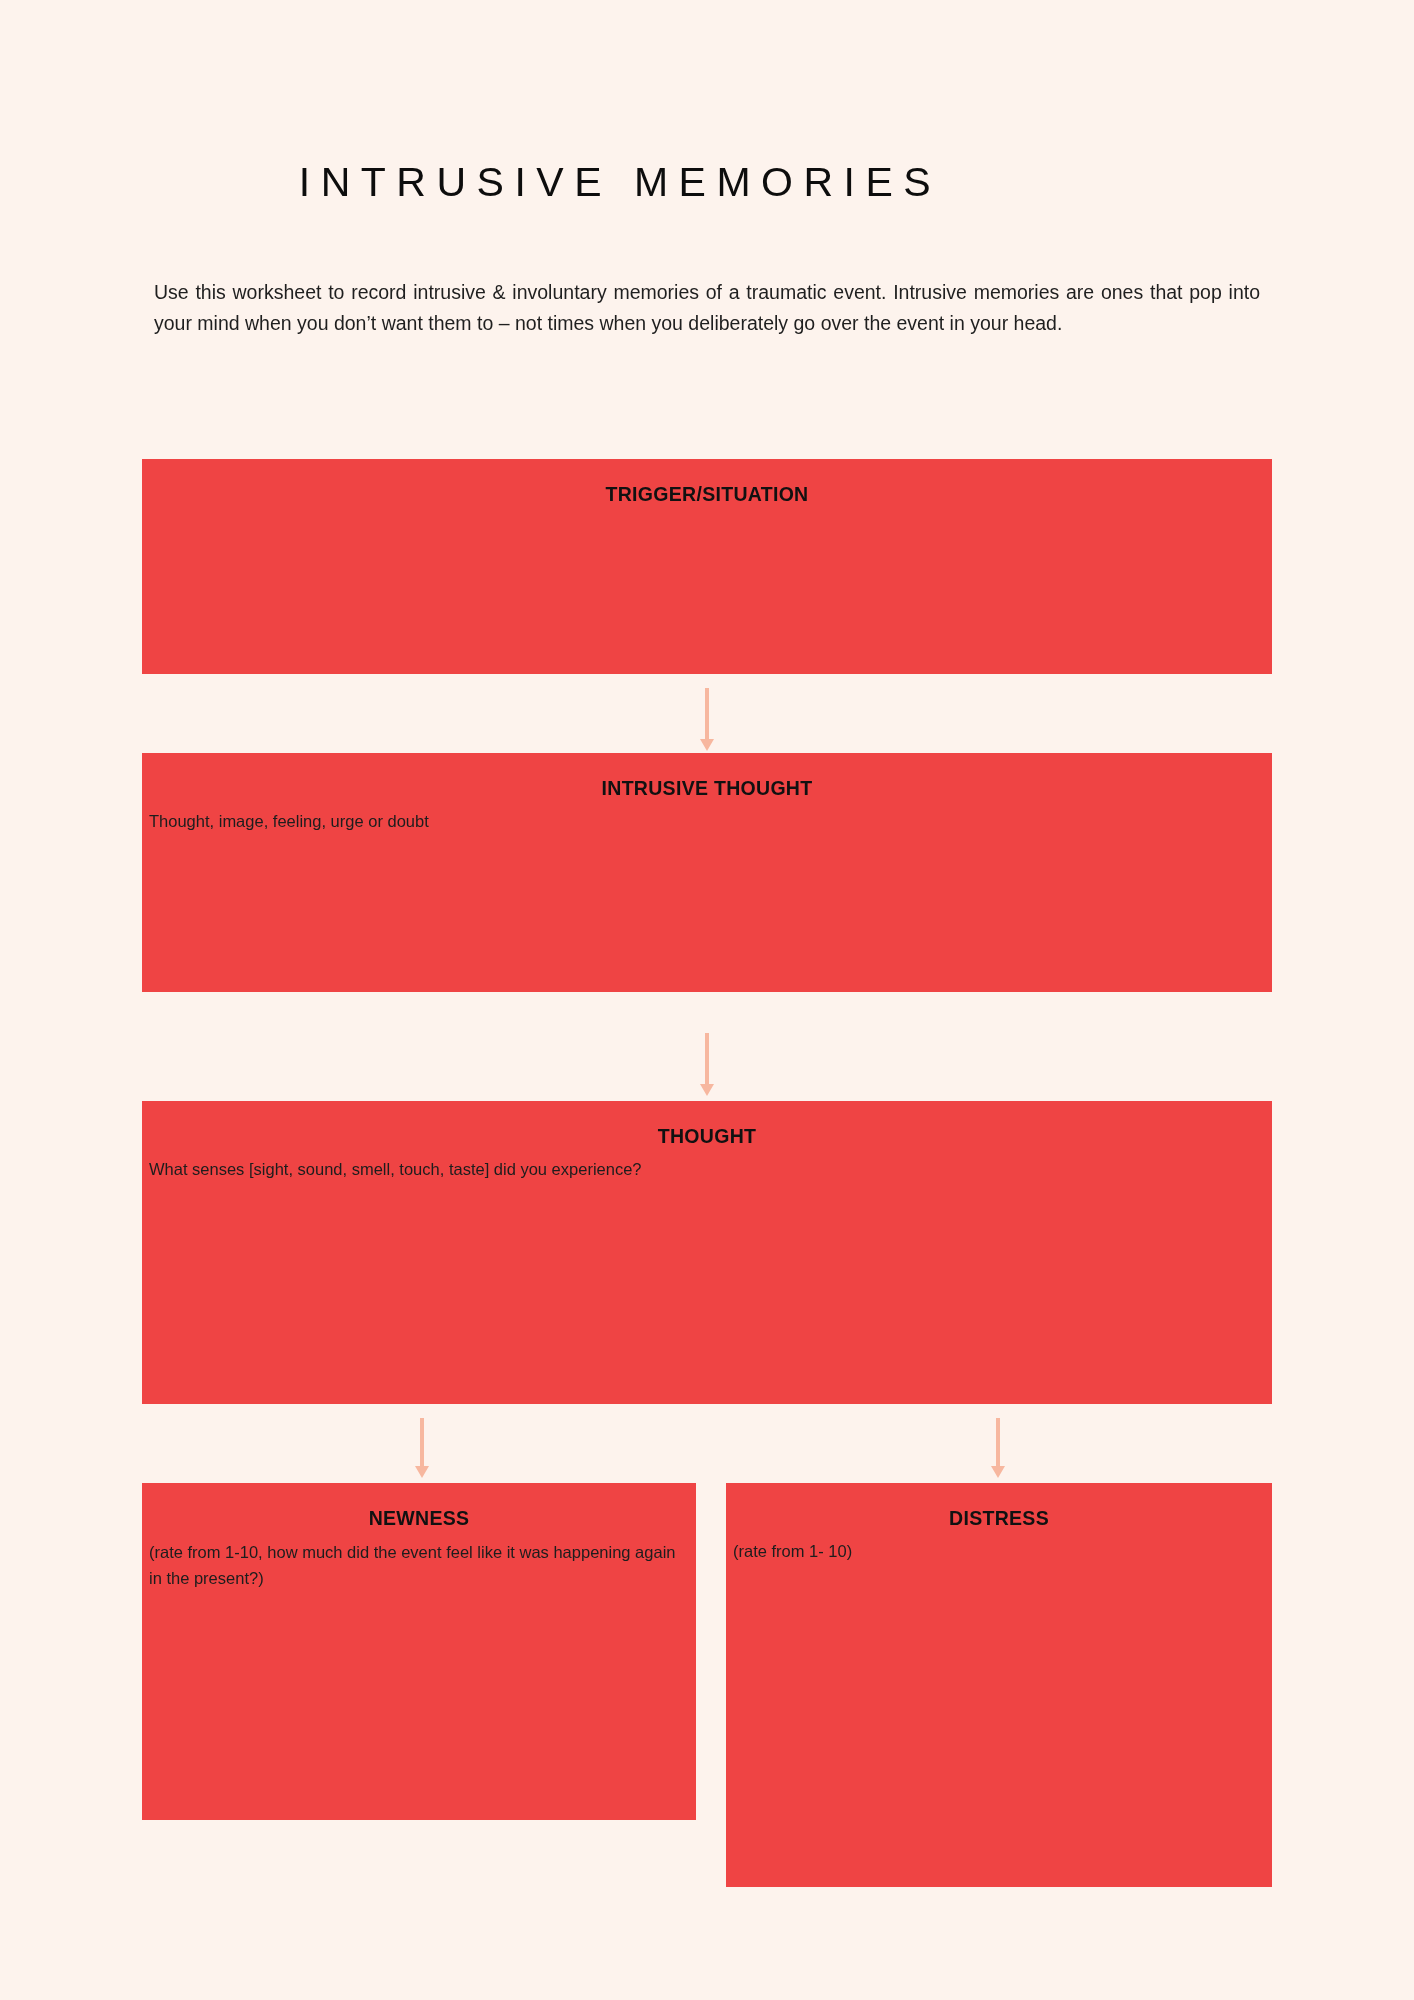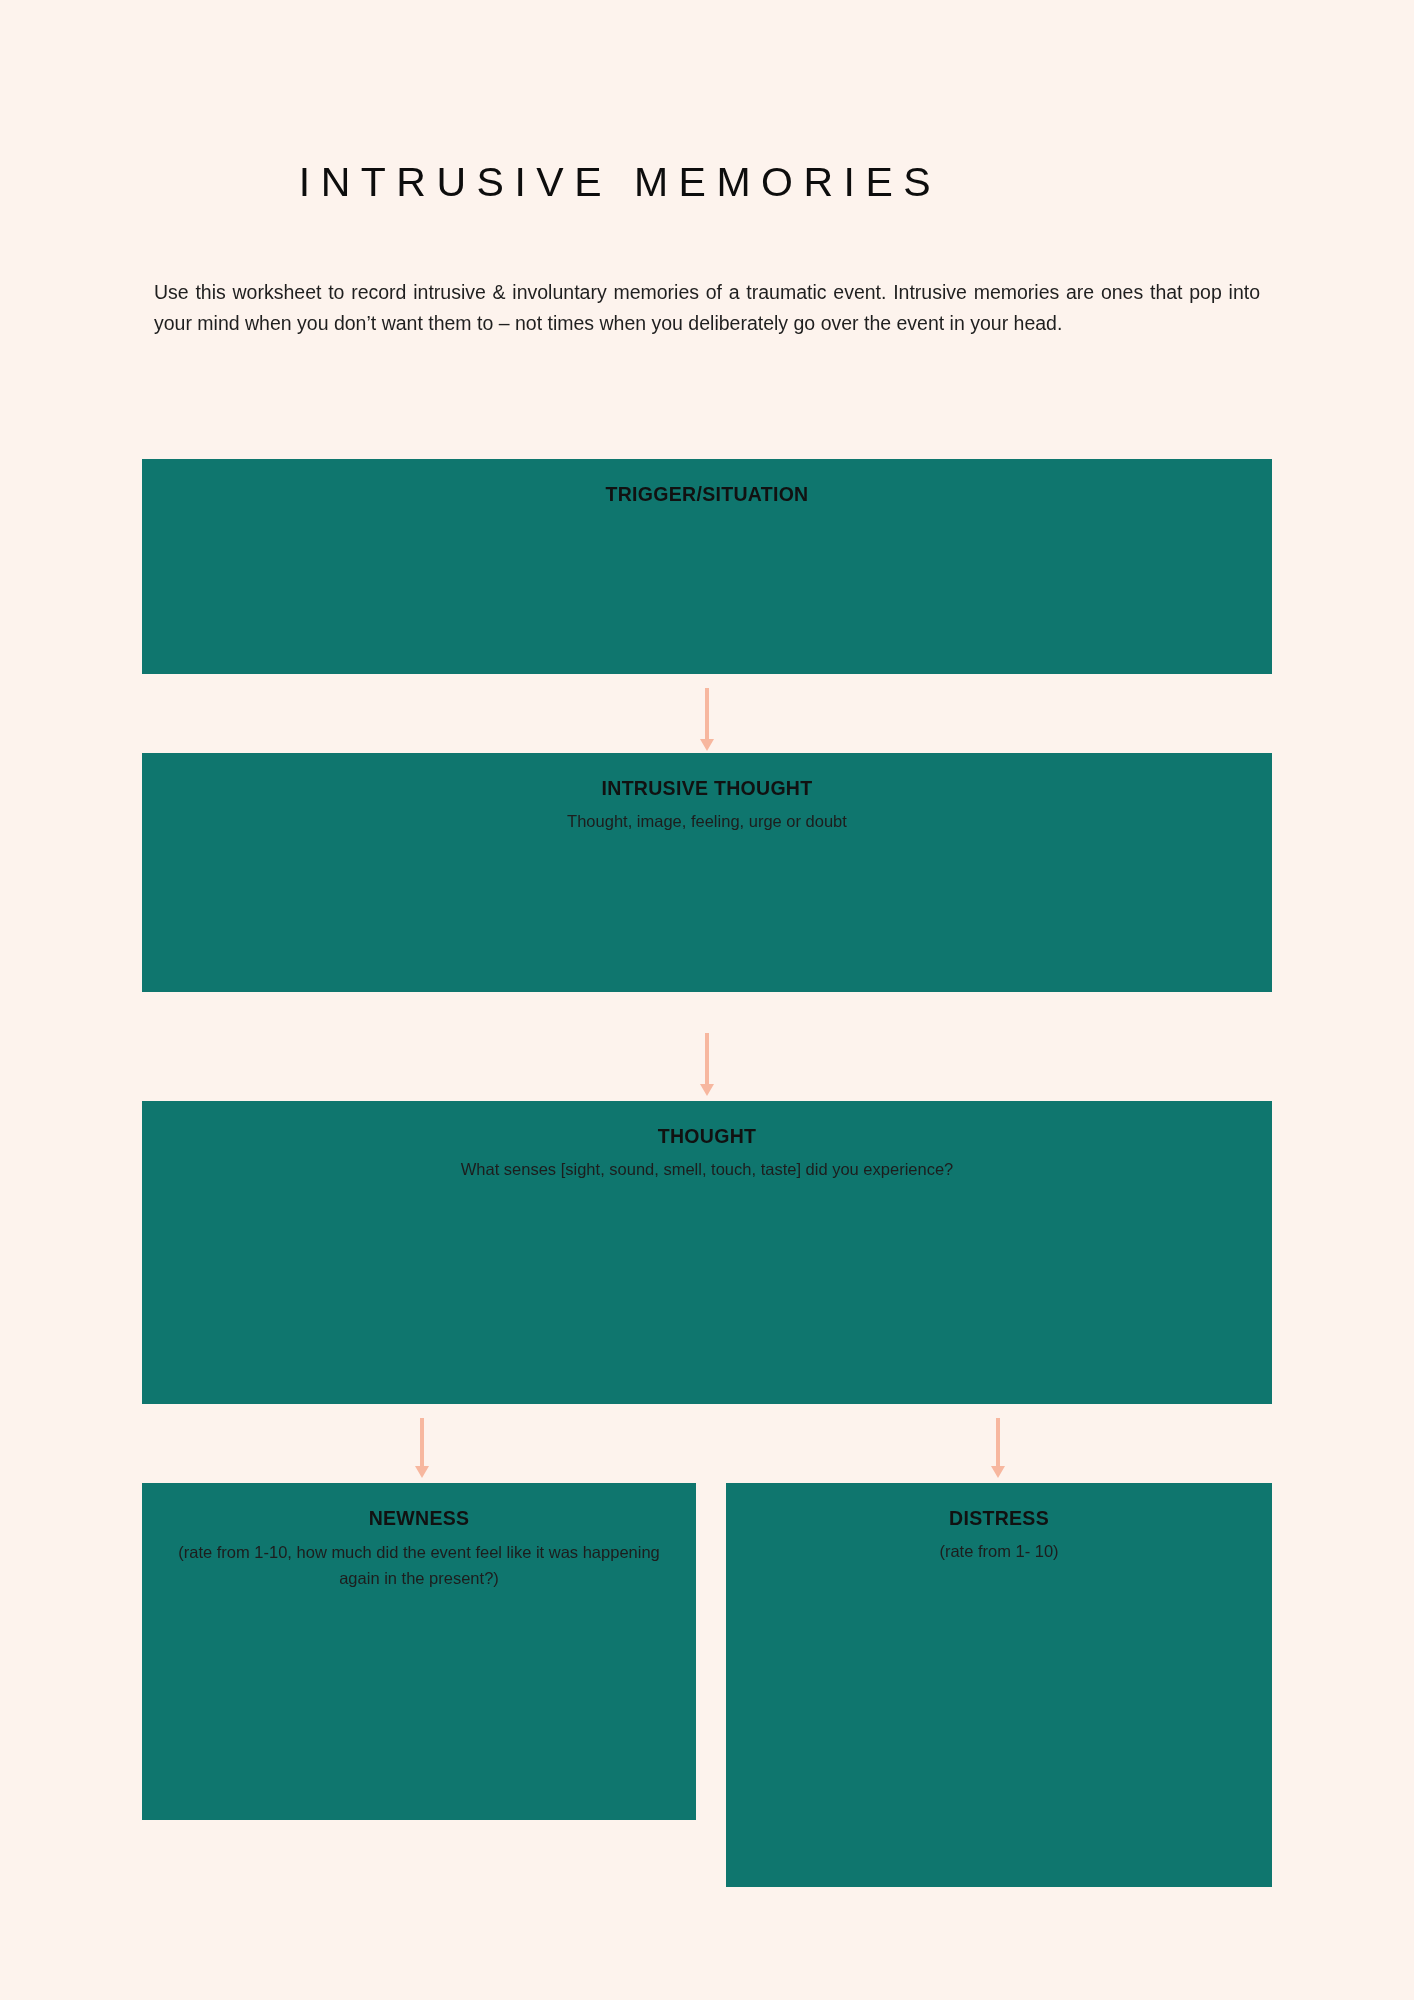--- a/index.html
+++ b/index.html
@@ -50,40 +50,39 @@
     color: #1F1F1F;
     font-weight: 400;
   }
   .intro p {
     margin: 12px;
   }
 
   
   .box {
     position: absolute;
-    background: #0f766e;
+    background: #ef4444;
     box-sizing: border-box;
     padding-top: 22px;
   }
   .box-heading {
     text-align: center;
     font-size: 19.5px;
     font-weight: 700;
     letter-spacing: 0.3px;
     color: #111111;
     line-height: 26px;
   }
   .box-sub {
-    text-align: center;
     font-size: 16.5px;
     font-weight: 400;
     color: #1D1D1D;
     line-height: 24px;
     margin-top: 8px;
-    padding: 0 16px;
+    padding: 0 7px;
   }
   .box-sub.two-line {
     line-height: 26px;
   }
 
   #box-trigger   { left: 142px; top: 459px;  width: 1130px; height: 215px; }
   #box-thought   { left: 142px; top: 753px;  width: 1130px; height: 239px; }
   #box-feeling   { left: 142px; top: 1101px; width: 1130px; height: 303px; }
   #box-newness   { left: 142px; top: 1483px; width: 554px;  height: 337px; }
   #box-distress  { left: 726px; top: 1483px; width: 546px;  height: 404px; }

